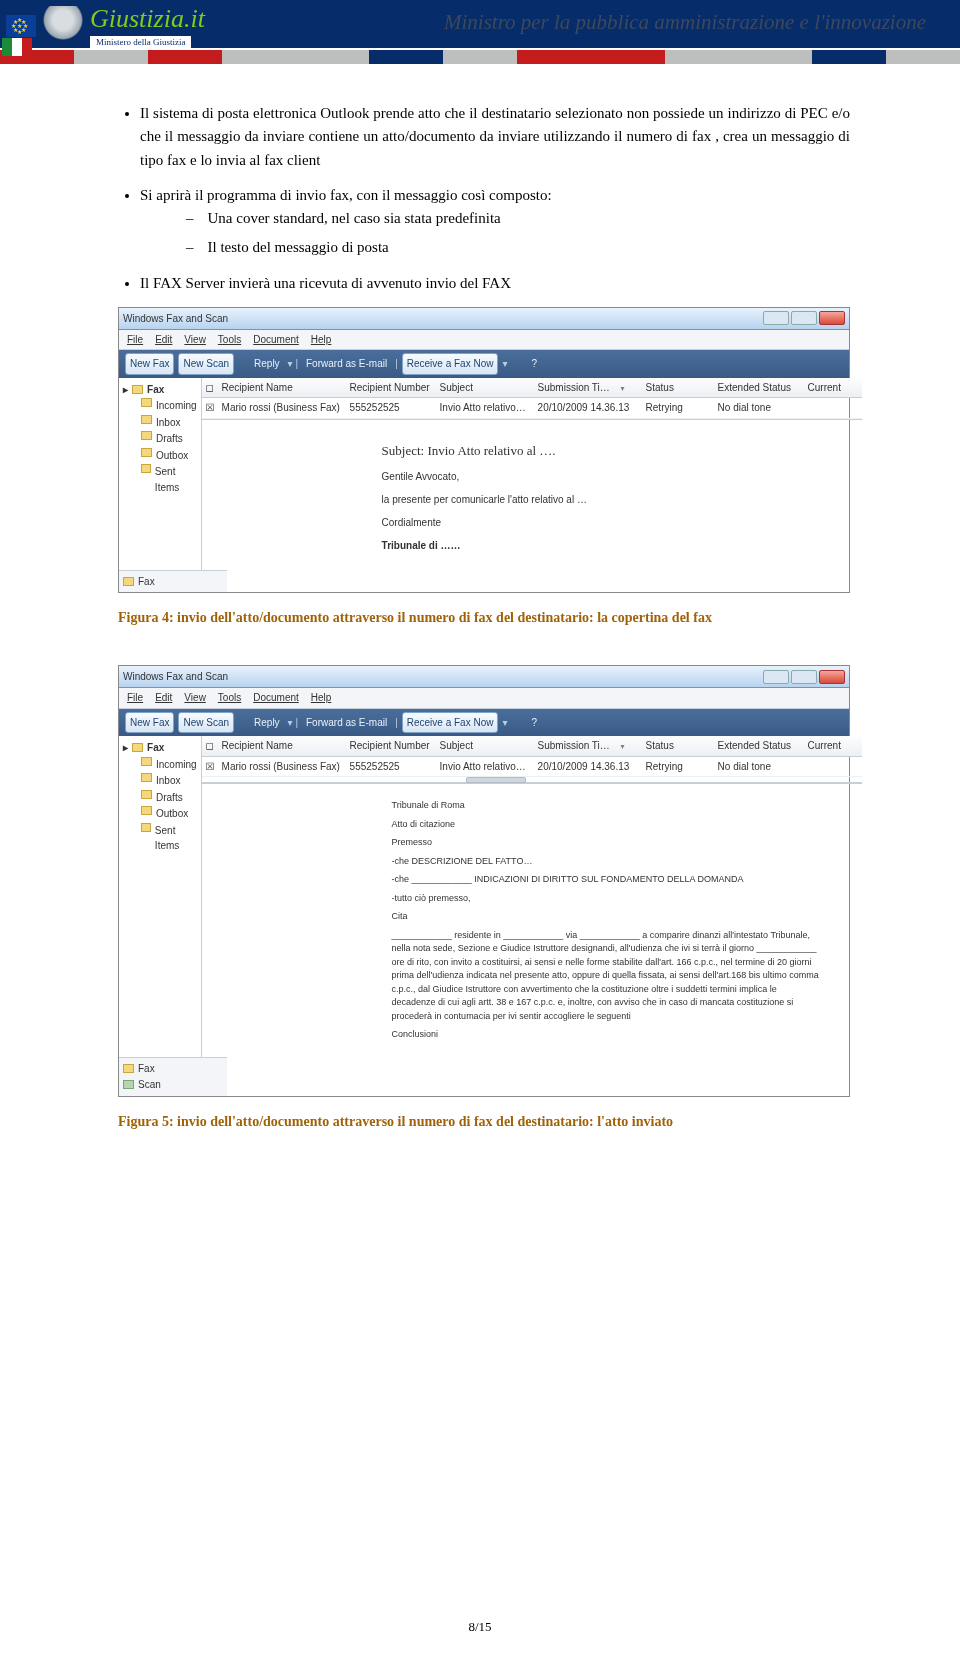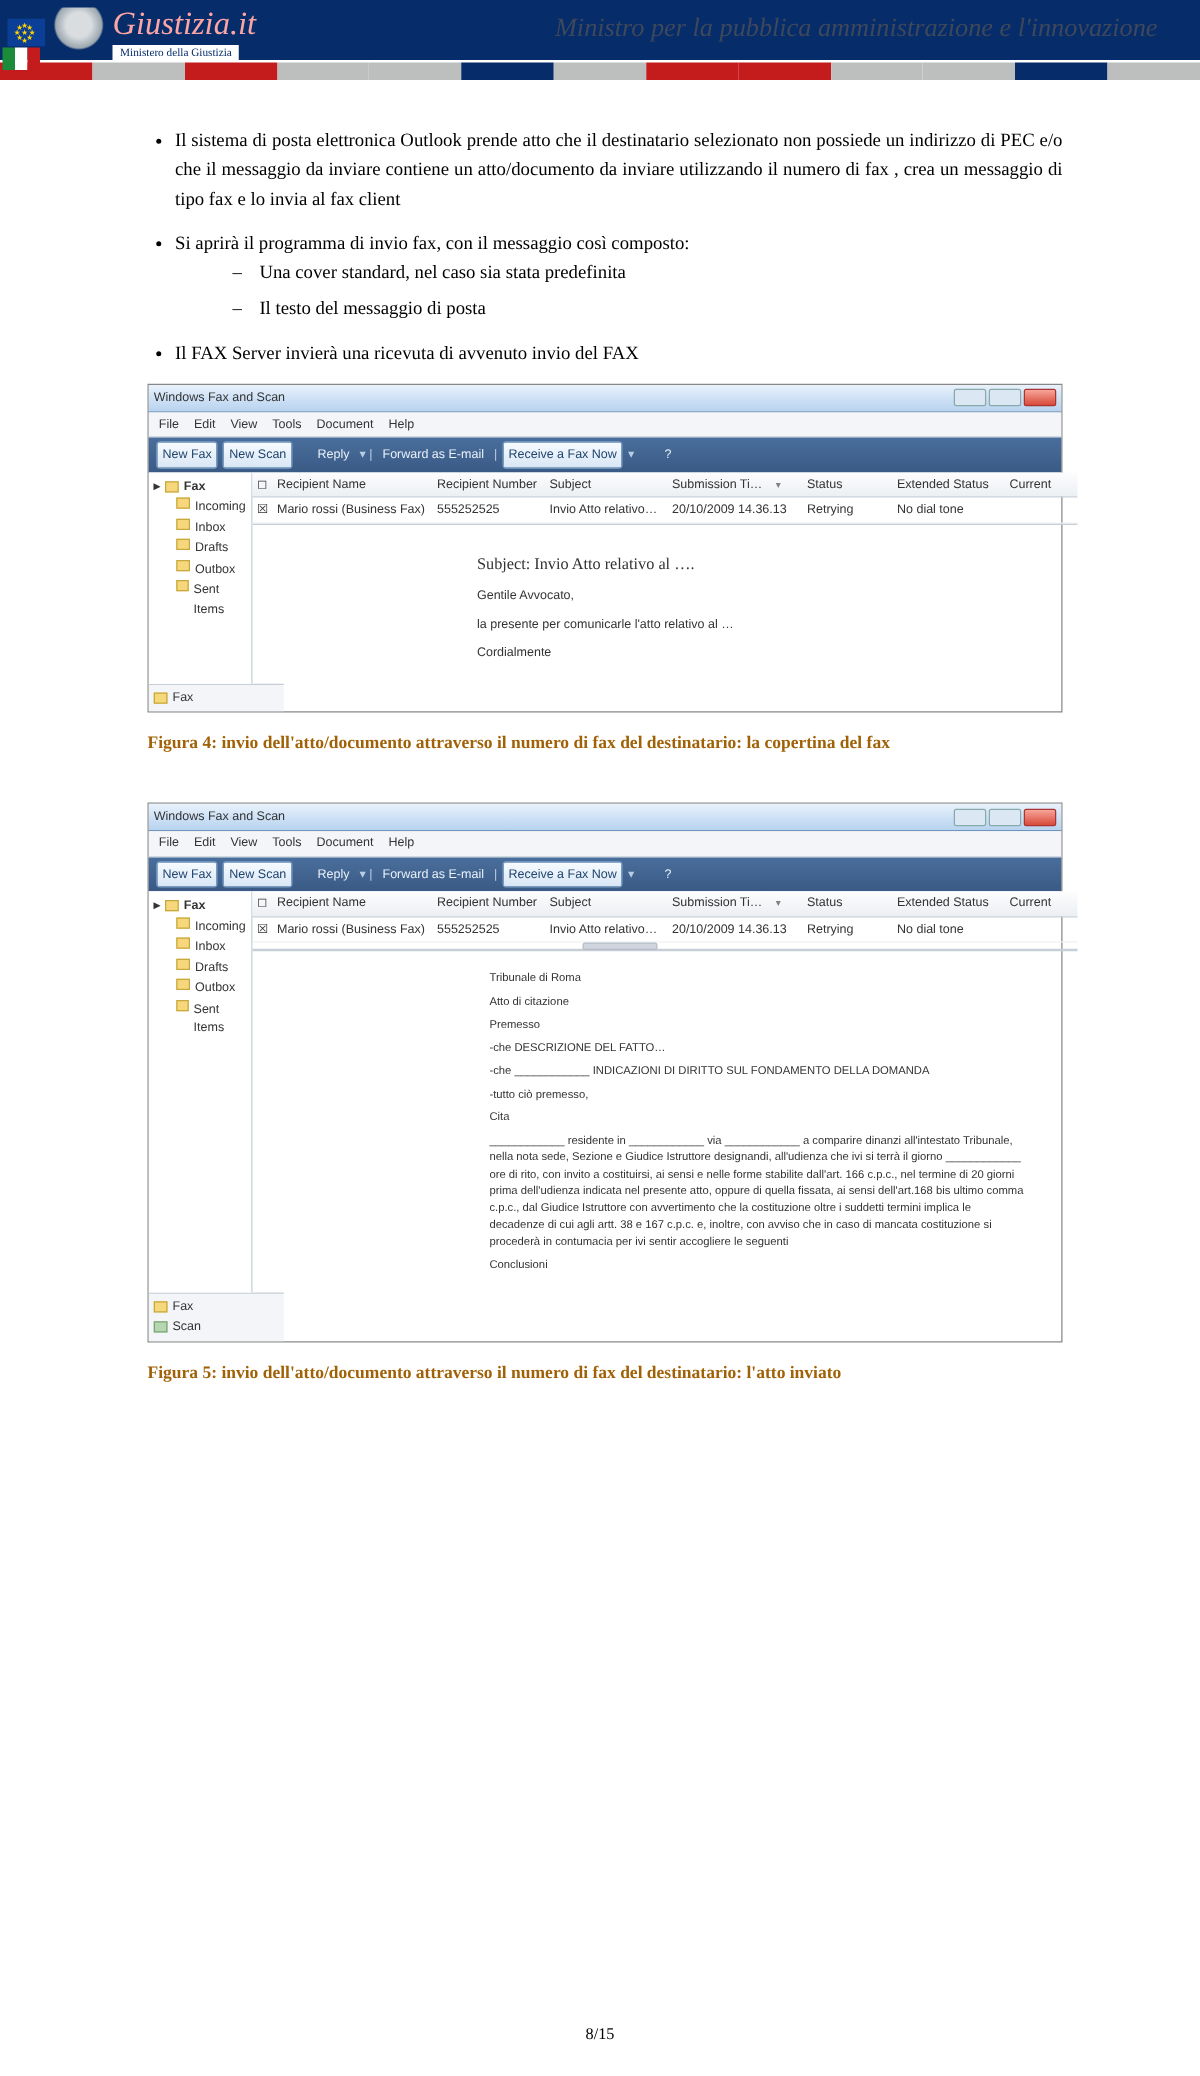--- a/index.html
+++ b/index.html
@@ -35,21 +35,21 @@
     text-shadow: 6px 0 #ffd400, -6px 0 #ffd400, 0 6px #ffd400, 0 -6px #ffd400,
                  4px 4px #ffd400, -4px 4px #ffd400, 4px -4px #ffd400, -4px -4px #ffd400;
   }
   .statue {
     width: 42px; height: 40px;
     background: radial-gradient(circle at 50% 35%, #d9dde0 30%, #9ba7af 55%, transparent 60%);
   }
   .site-title {
     font-family: Georgia, serif;
     font-style: italic;
-    color: #fca5a5;
+    color: #84cc16;
     font-size: 26px;
   }
   .site-sub {
     background: #fff;
     color: #072c6a;
     font-size: 9px;
     padding: 1px 6px;
     margin-top: 2px;
     width: fit-content;
   }
@@ -99,20 +99,21 @@
     justify-content: space-between;
     padding: 0 4px;
     border-bottom: 1px solid #6f95bf;
   }
   .winbtns { display: flex; gap: 2px; }
   .winbtn { width: 26px; height: 14px; border: 1px solid #8aa; background: #dbe7f3; border-radius: 2px; }
   .winbtn.close { background: linear-gradient(#f7a59a,#d84a3a); border-color: #a33; }
   .app-menubar {
     display: flex; gap: 12px; padding: 2px 8px; border-bottom: 1px solid #c6cfd8;
     background: #f3f5f8;
+    text-decoration: underline;
   }
   .app-toolbar {
     display: flex; align-items: center; gap: 4px; padding: 3px 6px;
     background: linear-gradient(#4a6e9c,#3a5a85);
     color: #fff; font-size: 10px;
   }
   .tb-btn {
     background: linear-gradient(#f7fbff,#d8e6f4);
     color: #21456f; padding: 2px 4px; border-radius: 3px;
     border: 1px solid #7ea2c8; display: flex; align-items: center; gap: 3px;
@@ -278,20 +279,21 @@
           <span class="c5">20/10/2009 14.36.13</span>
           <span class="c6">Retrying</span>
           <span class="c7">No dial tone</span>
           <span class="c8"></span>
         </div>
         <div class="preview-area">
           <p class="subj">Subject: Invio Atto relativo al ….</p>
           <p>Gentile Avvocato,</p>
           <p>la presente per comunicarle l'atto relativo al …</p>
           <p>Cordialmente</p>
+          <p class="bold">Tribunale di ……</p>
         </div>
       </div>
     </div>
     <div class="foot-tabs">
       <div>
           <span class="folder-ico"></span>
           <span>Fax</span>
         </div>
     </div>
   </div>

